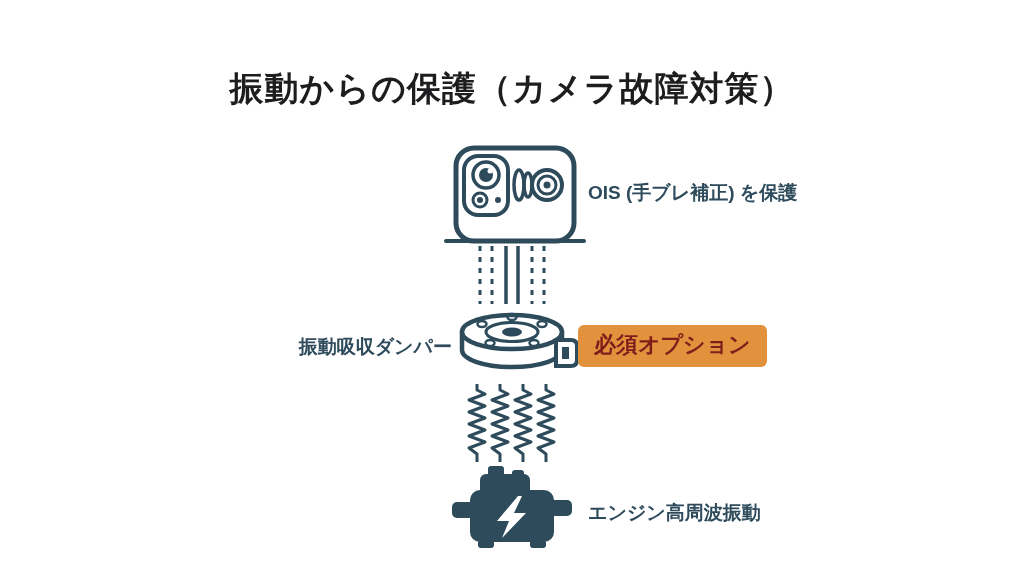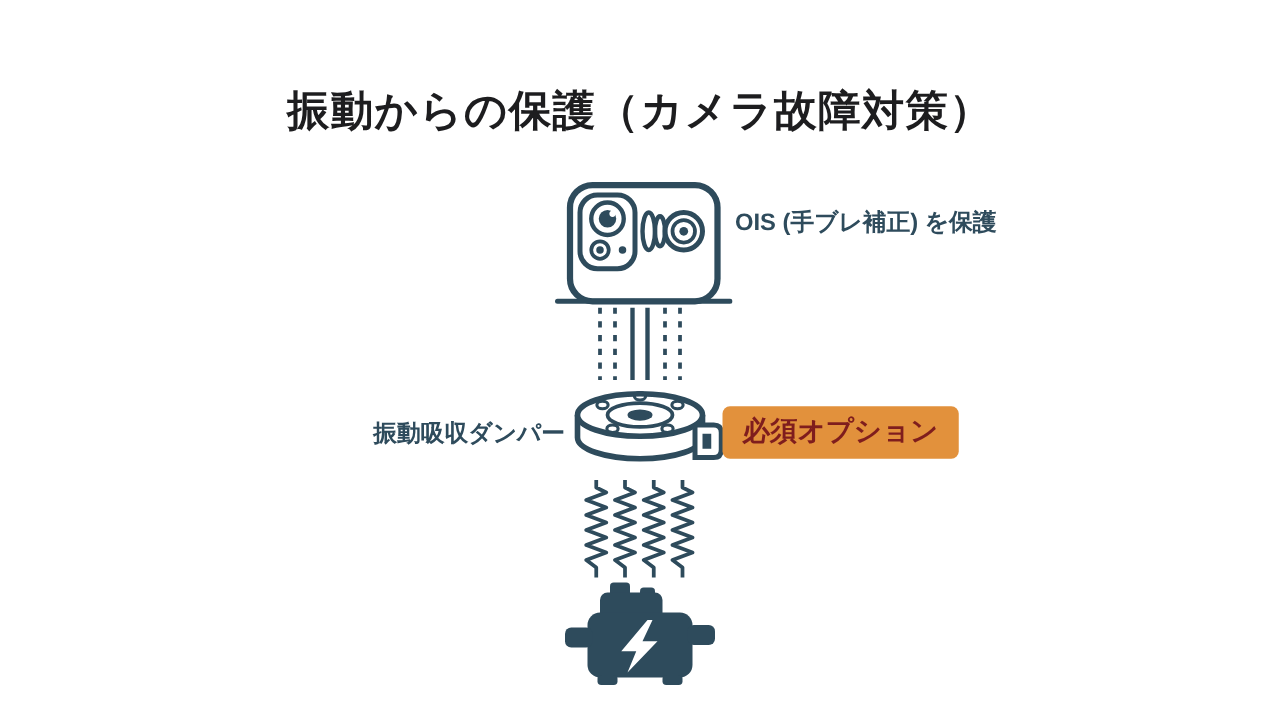--- a/index.html
+++ b/index.html
@@ -26,21 +26,21 @@
   .illustration{position:absolute;color:var(--navy);line-height:0;}
   .phone-illo{left:444px;top:142px;}
   .connector-illo{left:472px;top:246px;}
   .damper-illo{left:448px;top:306px;}
   .springs-illo{left:466px;top:384px;}
   .engine-illo{left:452px;top:464px;}
   .label{
     position:absolute;font-size:19px;font-weight:700;
     color:var(--navy);white-space:nowrap;
   }
-  .ois-label{left:588px;top:165px;}
+  .ois-label{left:588px;top:180px;}
   .damper-label{right:572px;top:334px;text-align:center;}
   .engine-label{left:588px;top:500px;}
   .badge{
     position:absolute;left:578px;top:325px;
     background:var(--orange);color:#7f1d1d;
     font-size:22px;font-weight:700;
     padding:5px 16px 7px;border-radius:6px;white-space:nowrap;
   }
   svg{display:block;}
 </style>
@@ -126,14 +126,15 @@
       <rect x="98" y="36" width="22" height="16" rx="5"></rect>
       <rect x="26" y="76" width="16" height="8" rx="3"></rect>
       <rect x="78" y="76" width="16" height="8" rx="3"></rect>
       <polygon points="66,32 45,57 57,57 50,74 74,49 62,49 70,32" fill="#ffffff"></polygon>
     </svg>
   </div>
 
   <div class="label ois-label">OIS (手ブレ補正) を保護</div>
   <div class="label damper-label">振動吸収ダンパー</div>
   <div class="badge">必須オプション</div>
+  <div class="label engine-label">エンジン高周波振動</div>
 
 </div>
 
 </body></html>

